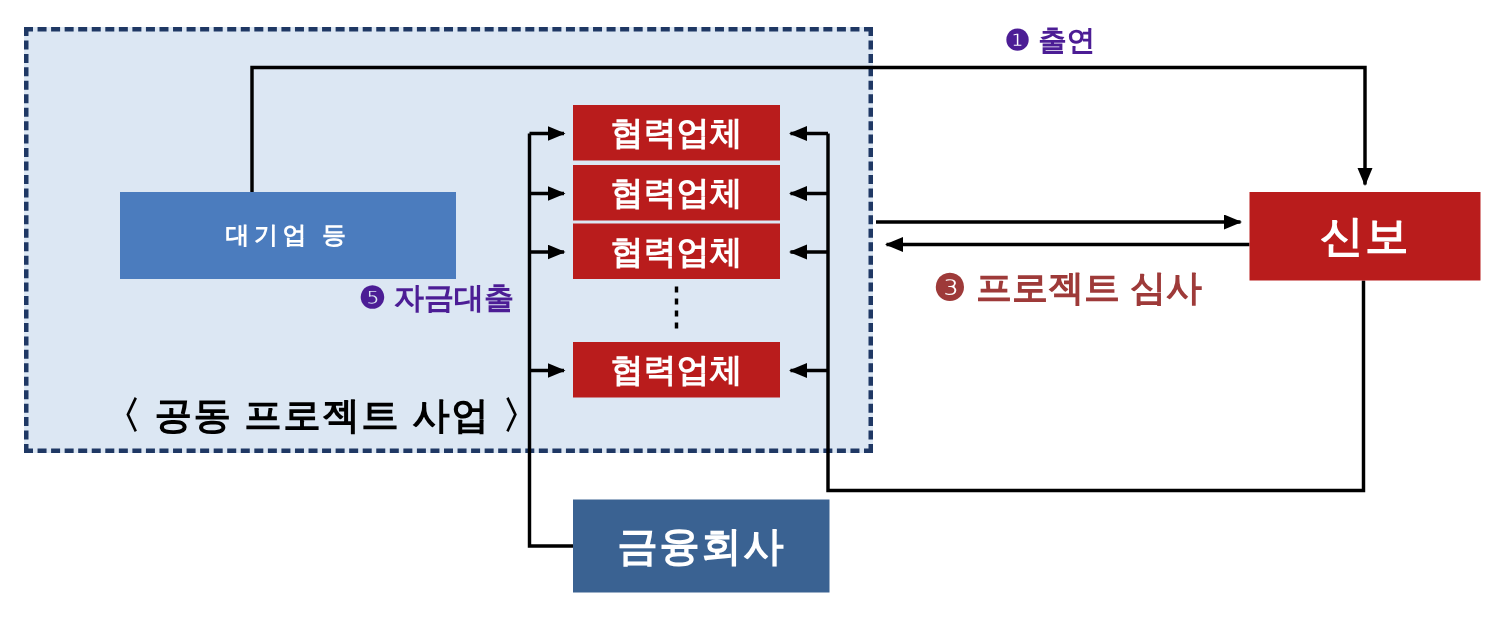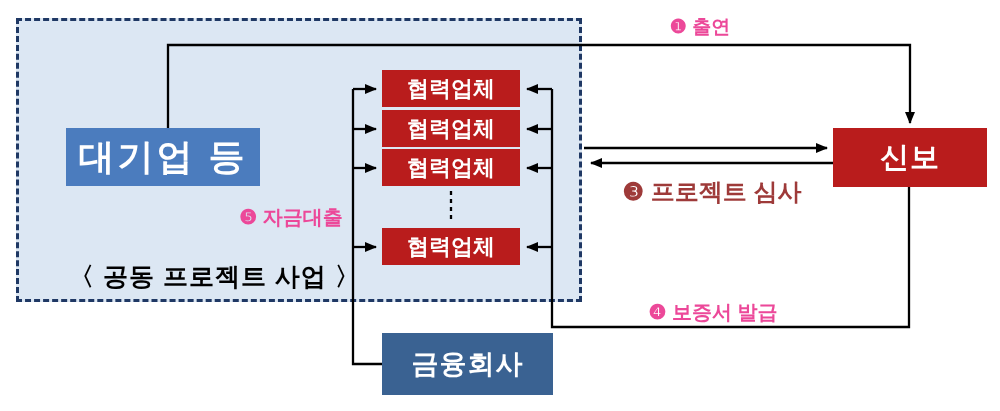--- a/index.html
+++ b/index.html
@@ -9,35 +9,35 @@
   }
   .group-box{
     position:absolute;left:16px;top:18px;width:560px;height:278px;
     background:#DCE7F3;border:3px dashed #1F3864;
   }
   .arrows{position:absolute;left:0;top:0;width:1000px;height:411px;}
   .node{
     position:absolute;display:flex;align-items:center;justify-content:center;
     color:#ffffff;font-weight:bold;text-align:center;
   }
-  .node-large{left:66px;top:128px;width:194px;height:58px;background:#4B7CBE;font-size:36px;letter-spacing:3px;}
+  .node-large{left:80px;top:128px;width:224px;height:58px;background:#4B7CBE;font-size:16px;letter-spacing:3px;}
   .node-shinbo{left:833px;top:128px;width:154px;height:59px;background:#b91c1c;font-size:29px;letter-spacing:1px;}
   .node-fin{left:382px;top:333px;width:171px;height:62px;background:#3A6292;font-size:27px;letter-spacing:1px;text-align:center;}
   .node-partner{left:382px;width:138px;height:37px;background:#b91c1c;font-size:22px;}
   .p1{top:70px;}.p2{top:110px;}.p3{top:149px;}.p4{top:228px;}
   .flow-label{
-    position:absolute;font-weight:bold;font-size:19px;color:#ec4899;
+    position:absolute;font-weight:bold;font-size:19px;color:#4c1d95;
     white-space:nowrap;text-align:center;
   }
   .flow-red{color:#9E3A39;}
   .label-1{left:610px;top:14px;width:180px;}
   .label-2{left:597px;top:119px;width:230px;font-size:20px;}
   .label-3{left:597px;top:176px;width:230px;font-size:24px;}
   .label-4{left:613px;top:299px;width:200px;font-size:20px;}
-  .label-5{left:191px;top:204px;width:200px;font-size:20px;}
+  .label-5{left:191px;top:185px;width:200px;font-size:20px;}
   .group-label{
     position:absolute;left:36px;top:260px;font-weight:bold;font-size:25px;
     color:#000000;white-space:nowrap;letter-spacing:1px;margin-left:33px;
   }
 </style>
 </head>
 <body>
 
 <div class="canvas">
 
@@ -91,18 +91,17 @@
   <div class="node node-shinbo">
     <span>신보</span>
   </div>
 
   <div class="node node-fin">
     <span>금융회사</span>
   </div>
 
   <div class="flow-label label-1">❶ 출연</div>
   <div class="flow-label flow-red label-3">❸ 프로젝트 심사</div>
-  <div class="flow-label label-4">❹ 보증서 발급</div>
   <div class="flow-label label-5">❺ 자금대출</div>
 
   <div class="group-label">〈 공동 프로젝트 사업 〉</div>
 
 </div>
 
 </body></html>

